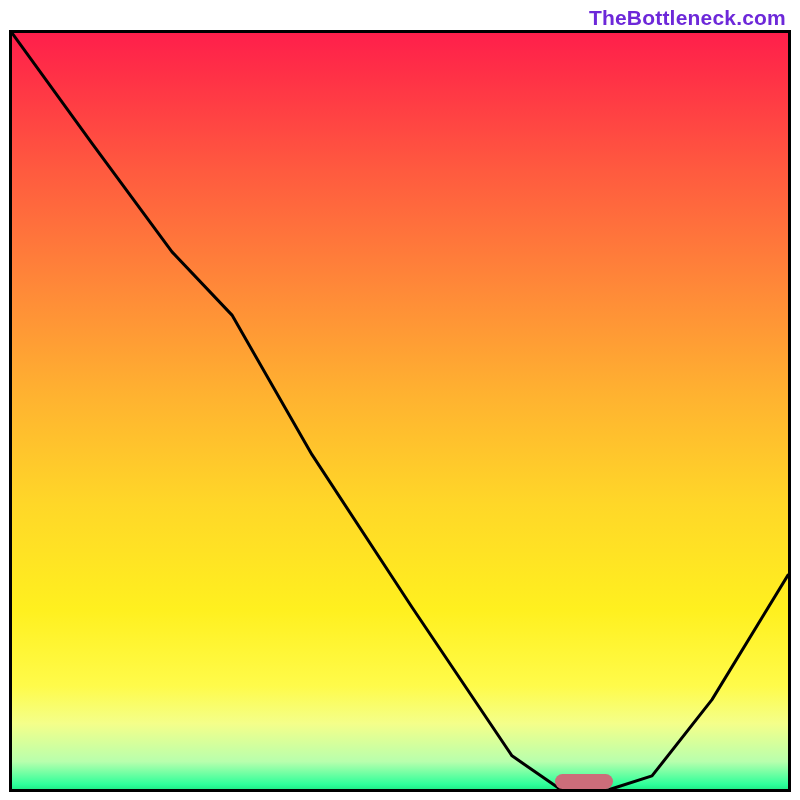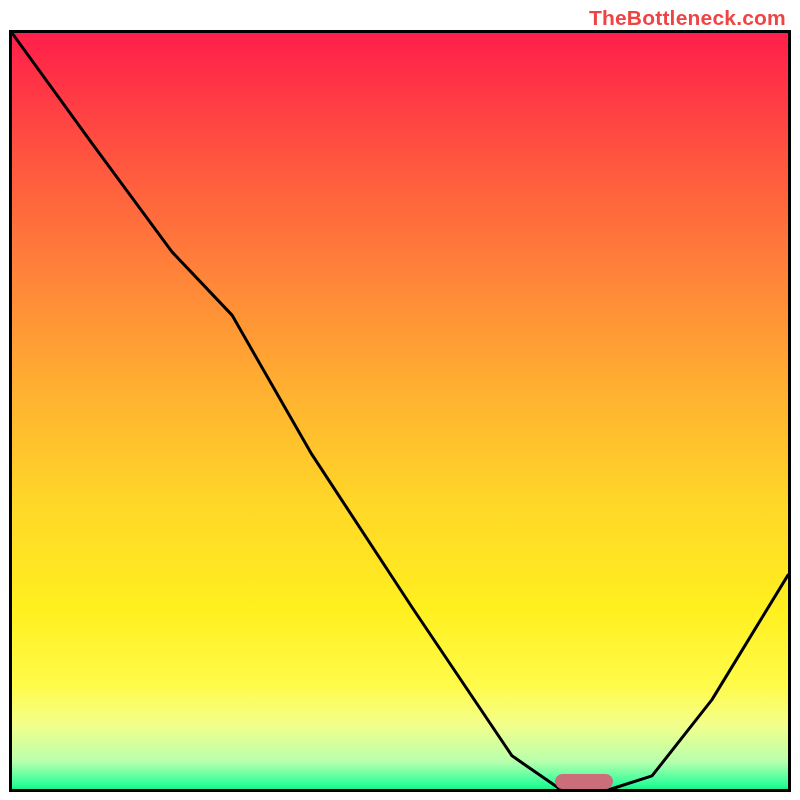--- a/index.html
+++ b/index.html
@@ -57,21 +57,21 @@
     right: 9px;
     bottom: 8px;
     height: 3px;
     background: #000;
   }
   .watermark {
     position: absolute;
     top: 6px;
     right: 14px;
     font: 700 21px Arial, Helvetica, sans-serif;
-    color: #ef4444;
+    color: #6d28d9;
     letter-spacing: 0.2px;
   }
 </style>
 </head>
 <body>
 
 <div class="watermark">TheBottleneck.com</div>
 
 <div class="frame">
   <div class="gradient"></div>

